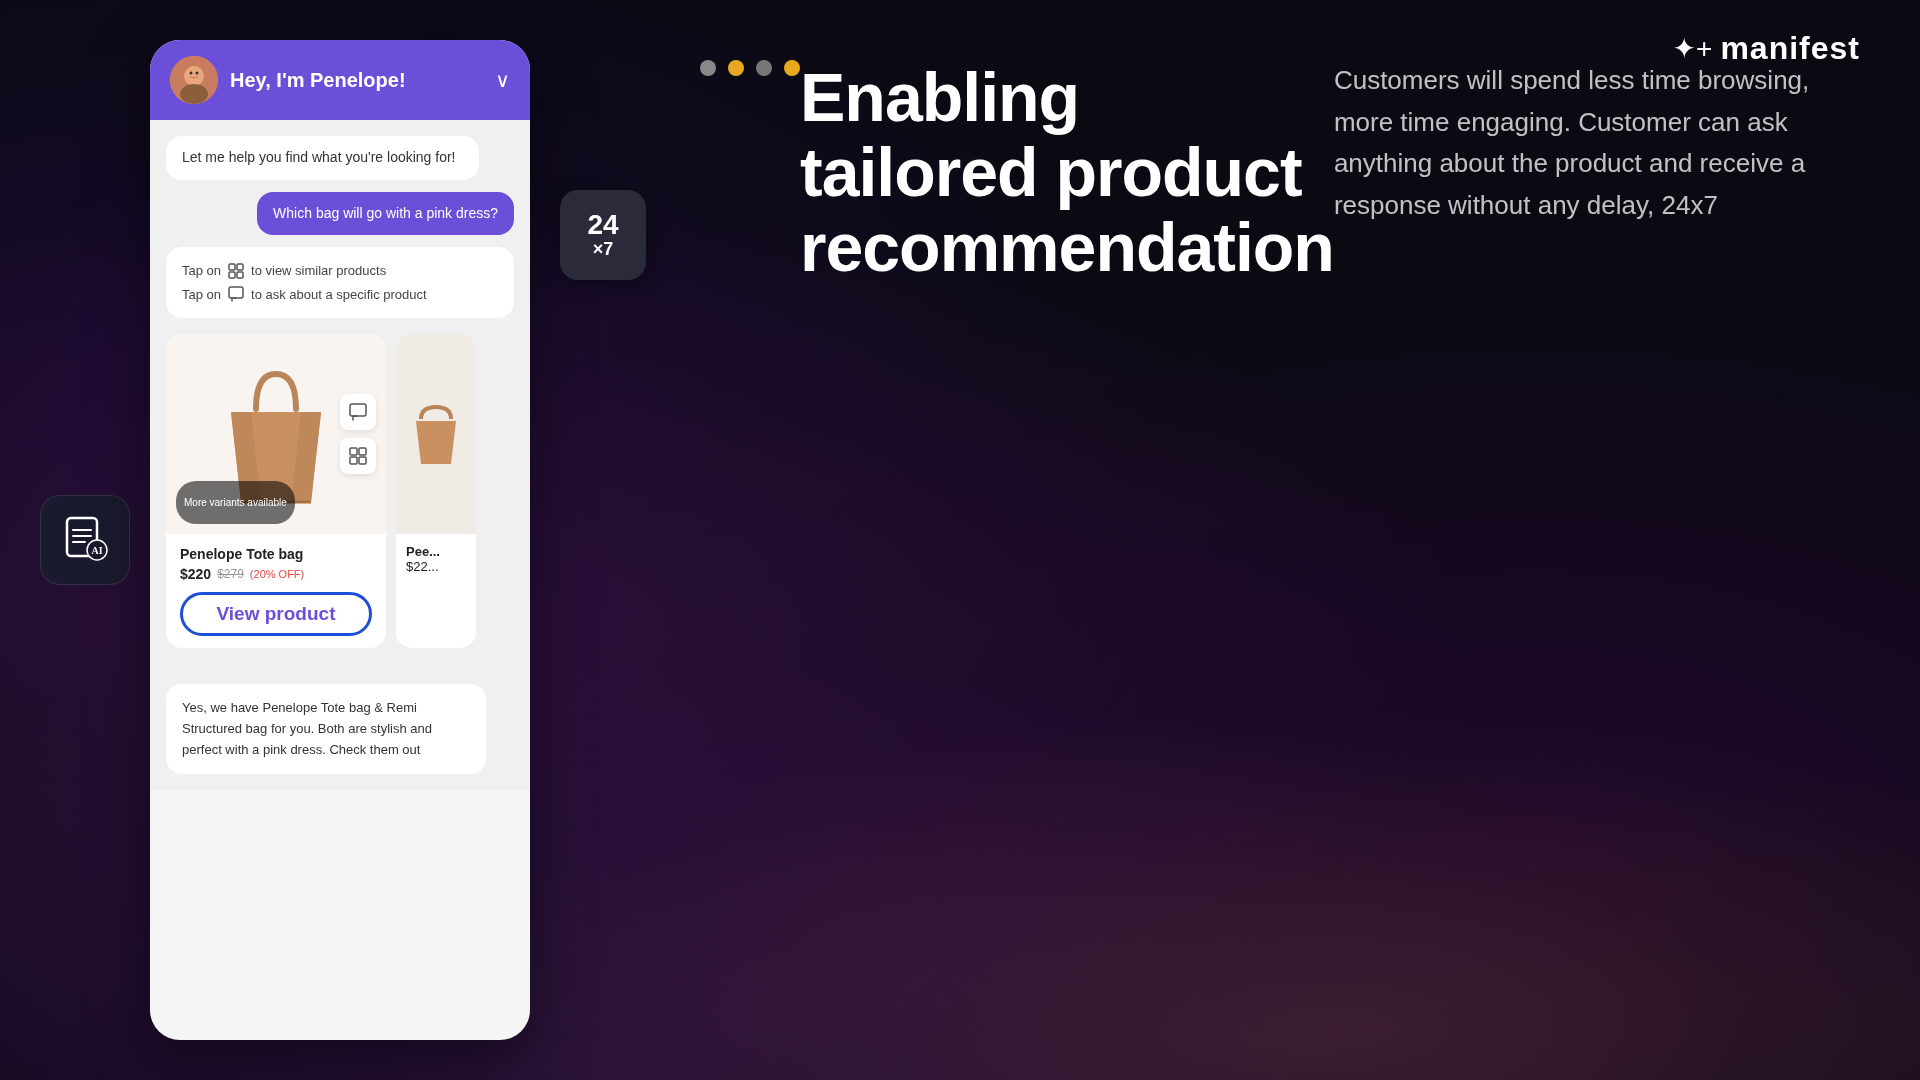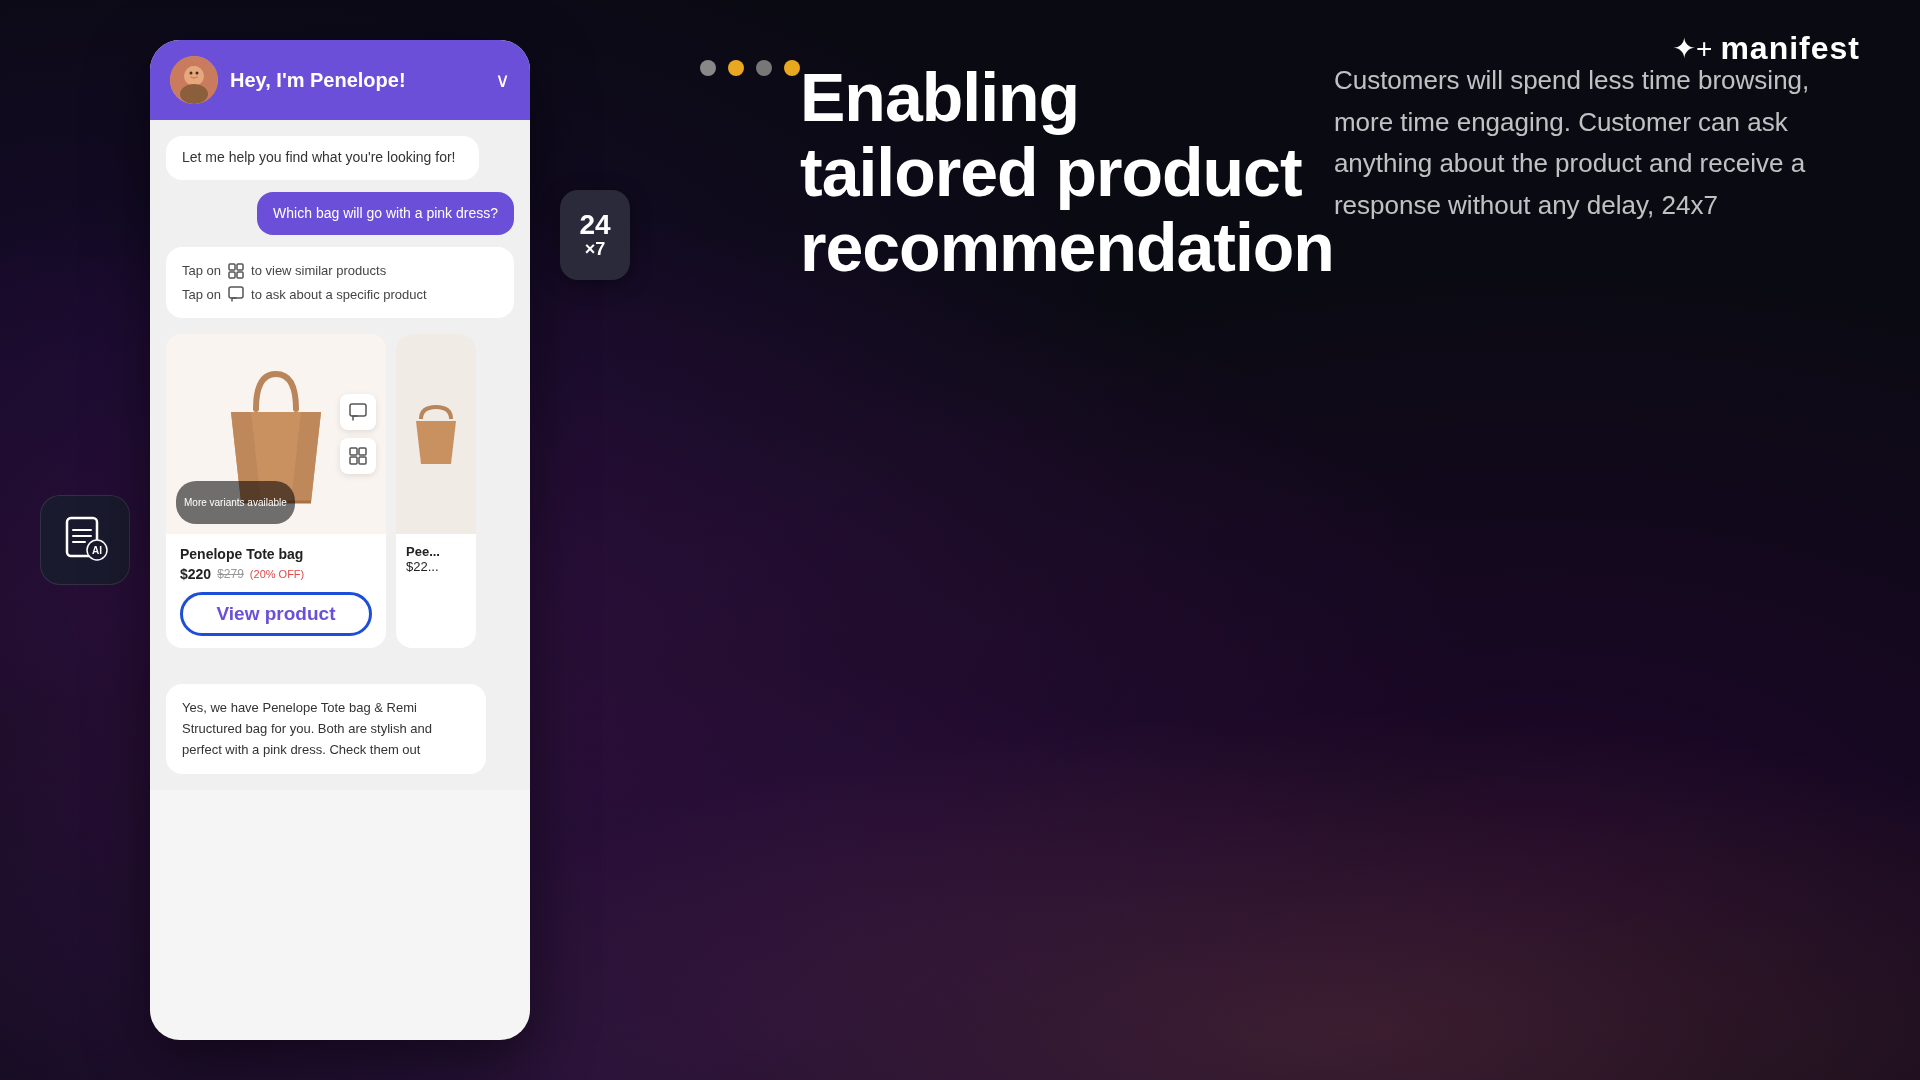--- a/index.html
+++ b/index.html
@@ -71,20 +71,21 @@
       align-items: center;
       justify-content: center;
       border: 1px solid rgba(255,255,255,0.1);
     }
 
     .ai-icon-inner {
       display: flex;
       flex-direction: column;
       align-items: center;
       justify-content: center;
+      font-family: Liberation Serif, serif;
     }
 
     
     .phone-mockup {
       position: absolute;
       left: 150px;
       top: 40px;
       width: 380px;
       height: 1000px;
       background: #f5f5f5;
@@ -294,21 +295,21 @@
       font-weight: 600;
       cursor: pointer;
       text-align: center;
     }
 
     
     .timer-badge {
       position: absolute;
       left: 560px;
       top: 190px;
-      width: 70px;
+      width: 86px;
       height: 90px;
       background: #2a2a3a;
       border-radius: 18px;
       display: flex;
       flex-direction: column;
       align-items: center;
       justify-content: center;
       box-shadow: 0 4px 20px rgba(0,0,0,0.4);
     }
 

